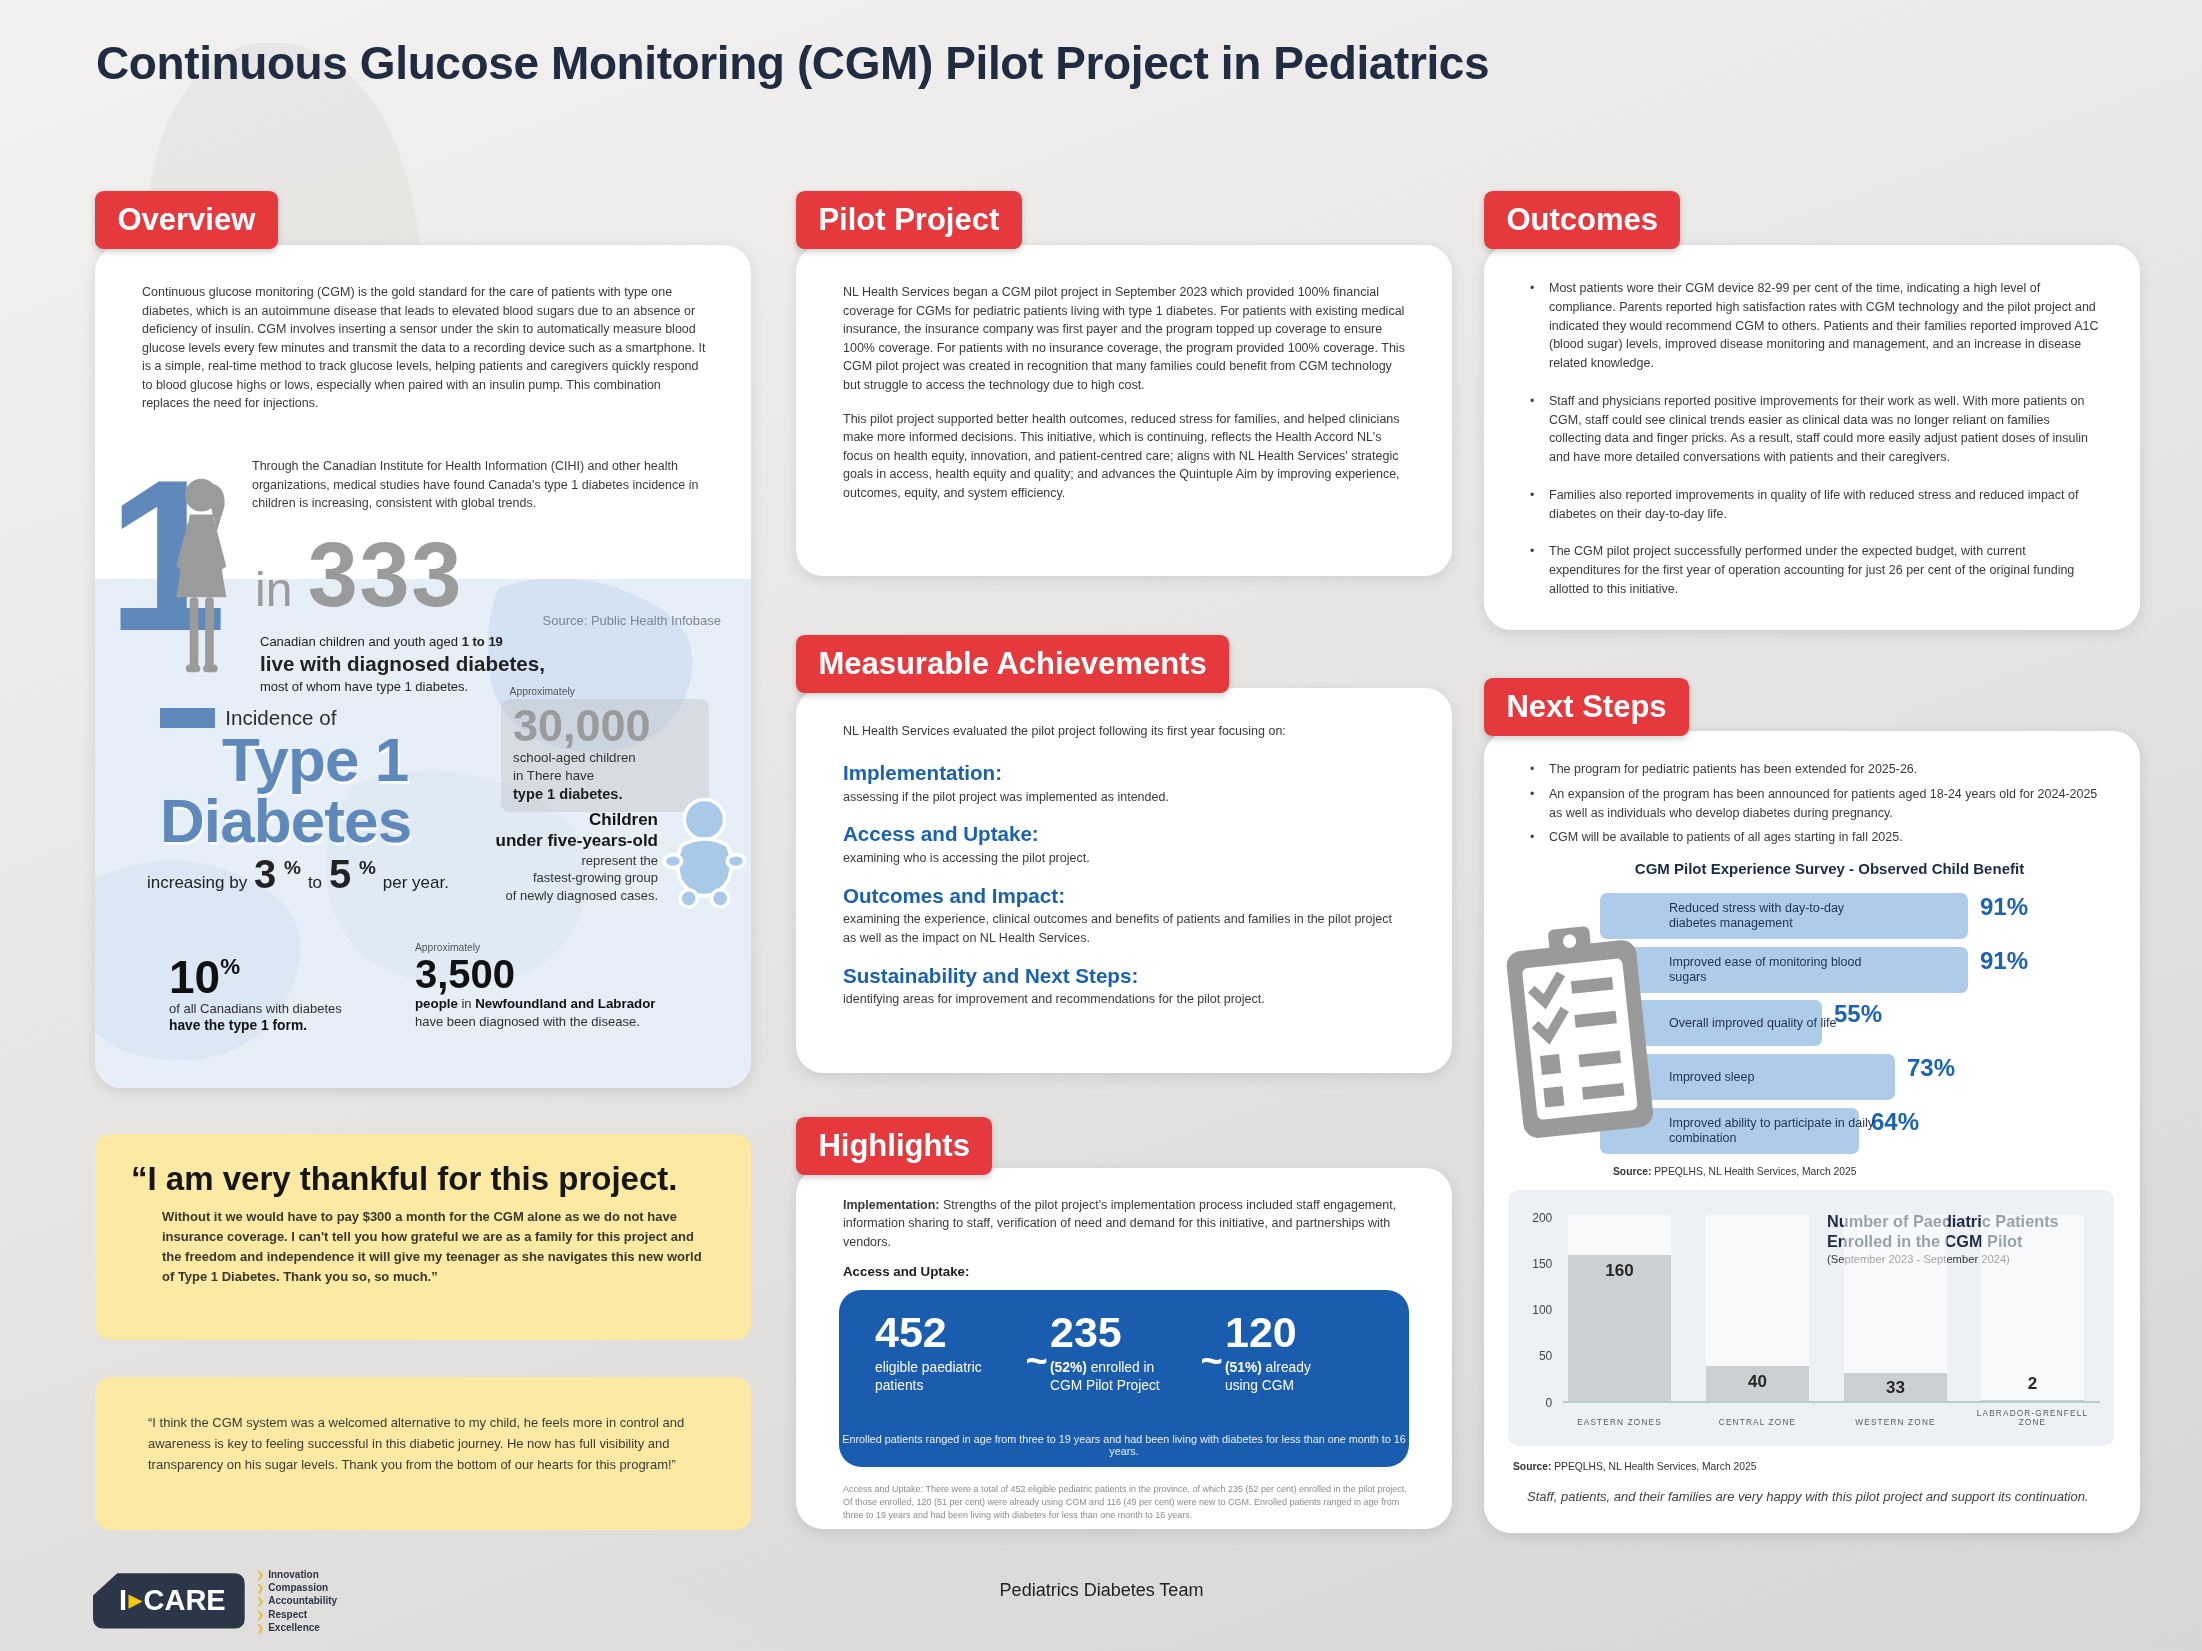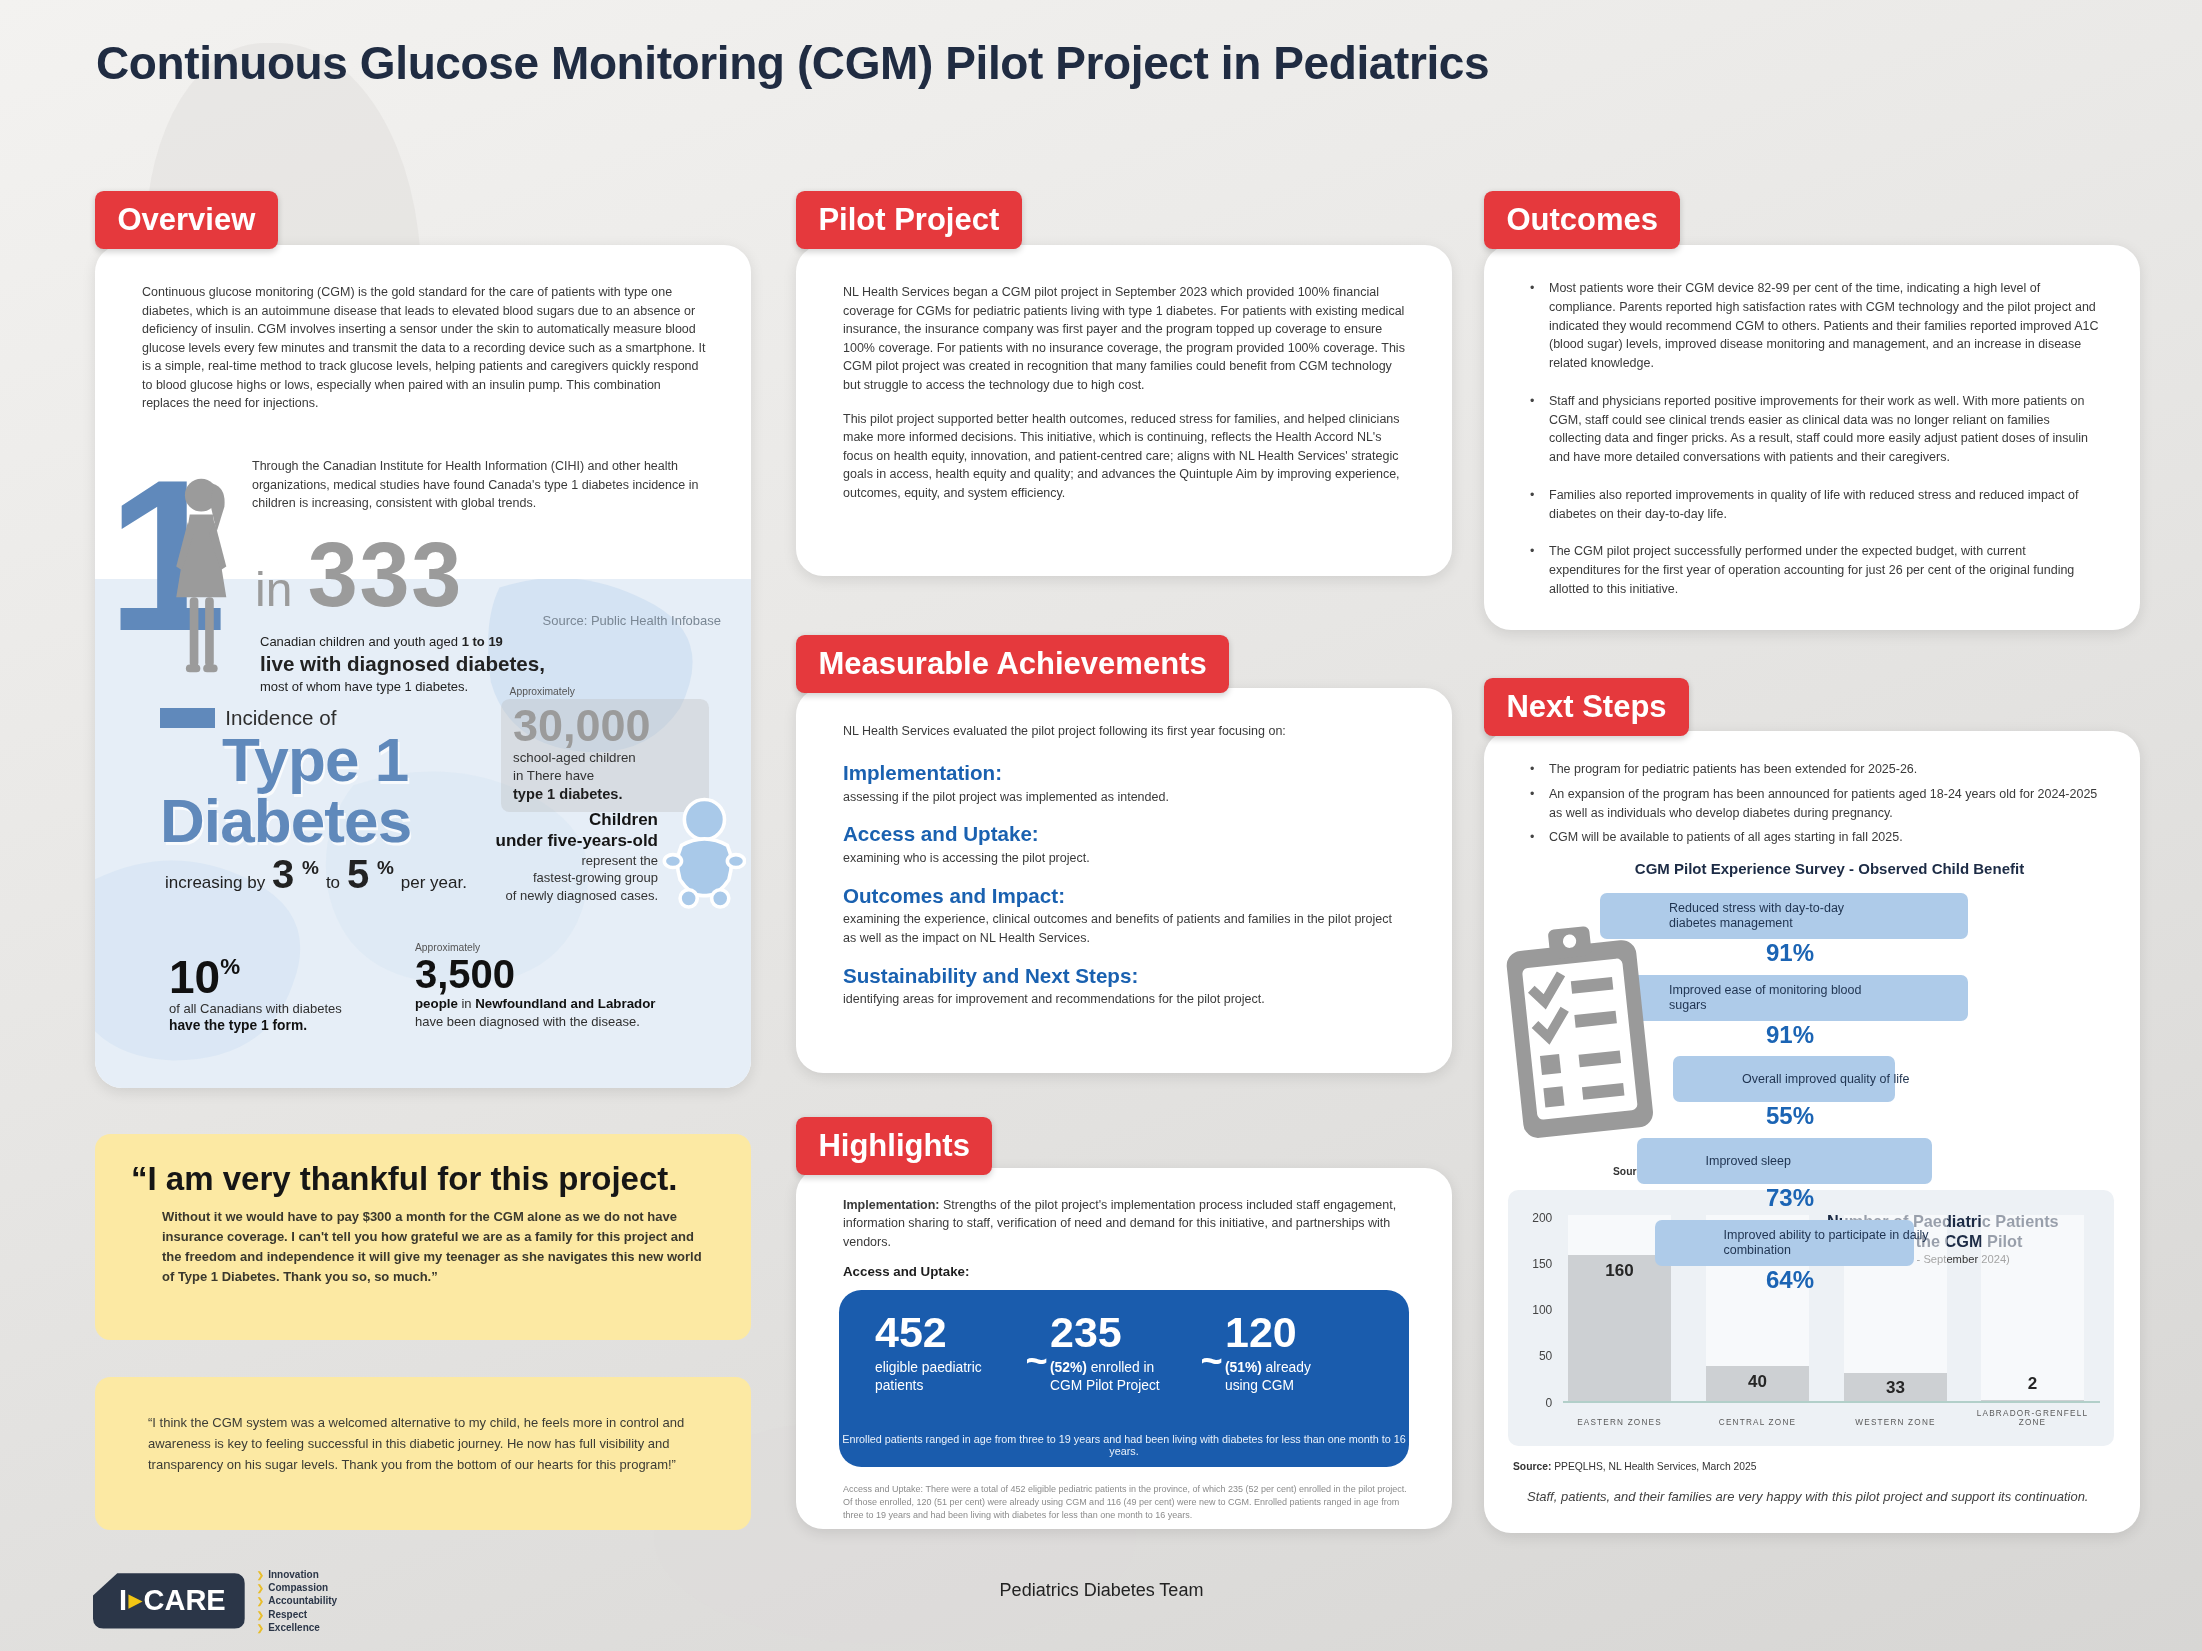--- a/index.html
+++ b/index.html
@@ -38,21 +38,21 @@
   .one-lines{position:absolute;left:165px;top:389px;color:#222;z-index:2;}
   .one-lines .l1{font-size:13px;}
   .one-lines .l2{font-size:20.6px;font-weight:bold;margin:3.4px 0 2.6px;}
   .one-lines .l3{font-size:13px;}
   .incidence{position:absolute;left:65px;top:461px;z-index:2;}
   .inc-row{display:flex;align-items:center;gap:10.3px;}
   .inc-sq{width:55px;height:20.6px;background:#6089bb;display:inline-block;}
   .inc-label{font-size:20.6px;color:#2e2e2e;}
   .inc-big{font-size:62px;font-weight:bold;color:#6089bb;line-height:.98;letter-spacing:-0.9px;text-shadow:1.7px 2.6px 0 rgba(255,255,255,.75);}
   .inc-big.w1{margin-left:62px;}
-  .increasing{position:absolute;left:70px;top:609px;display:flex;align-items:baseline;gap:6.9px;color:#222;font-size:17px;z-index:2;}
+  .increasing{position:absolute;left:52px;top:609px;display:flex;align-items:baseline;gap:6.9px;color:#222;font-size:17px;z-index:2;}
   .increasing .bignum{font-size:40px;font-weight:bold;line-height:1;}
   .increasing .pc{font-size:19px;font-weight:bold;vertical-align:super;position:relative;top:-13.8px;margin-left:0.9px;}
   .box30k{position:absolute;left:406px;top:441px;width:208px;z-index:2;}
   .box30k .approx{font-size:10.3px;color:#555;margin-left:8.6px;}
   .k30bg{background:rgba(185,185,185,.32);border-radius:8.6px;padding:3.4px 12px 10.3px;margin-top:1.7px;}
   .n30k{font-size:45px;font-weight:bold;color:#9b9b9b;line-height:1.05;}
   .k30bg .t{font-size:13.3px;color:#333;line-height:1.3;}
   .k30bg .tb{font-size:14.6px;font-weight:bold;color:#1d1d1d;margin-top:1.7px;}
   .under5{position:absolute;right:93px;top:564px;width:258px;text-align:right;color:#333;z-index:2;}
   .under5 .b{font-size:17px;font-weight:bold;color:#151515;line-height:1.25;}
@@ -96,21 +96,21 @@
   
   .blist{list-style:none;margin:0;padding:0;}
   .blist li{position:relative;padding-left:26px;font-size:12.5px;line-height:1.5;color:#3a3a3a;}
   .blist li::before{content:"\2022";position:absolute;left:6.9px;color:#444;}
   .oc-list{margin:34px 41px 0 39px;}
   .oc-list li{margin-bottom:19px;}
   .ns-list{margin:29px 41px 0 39px;}
   .ns-list li{margin-bottom:6px;}
   .survey-title{position:absolute;left:69px;right:34px;top:129px;text-align:center;font-size:15px;font-weight:bold;color:#1c2b45;}
   .survey{position:absolute;left:116px;top:162px;display:flex;flex-direction:column;gap:7.7px;z-index:1;}
-  .srow{display:flex;align-items:center;flex-direction:column;}
+  .srow{display:flex;align-items:flex-start;}
   .sbar{height:46px;background:#aecbe9;border-radius:6.9px;position:relative;}
   .slabel{position:absolute;left:69px;top:50%;transform:translateY(-50%);width:206px;font-size:12.5px;color:#1f3350;line-height:1.2;}
   .spct{font-size:24px;font-weight:bold;color:#1b64b4;margin-left:12px;}
   .clipboard{position:absolute;left:20.6px;top:170px;width:148px;height:260px;z-index:2;transform:rotate(-6deg);}
   .src{position:absolute;font-size:10.3px;color:#333;}
   .src b{font-weight:bold;}
   .src1{left:129px;top:435px;}
   .src2{left:29px;top:730px;}
   .zonechart{position:absolute;left:24px;top:459px;width:606px;height:256px;background:#edf1f5;border-radius:10.3px;}
   .ztick{position:absolute;left:10.3px;width:34px;text-align:right;font-size:12px;color:#444;}

